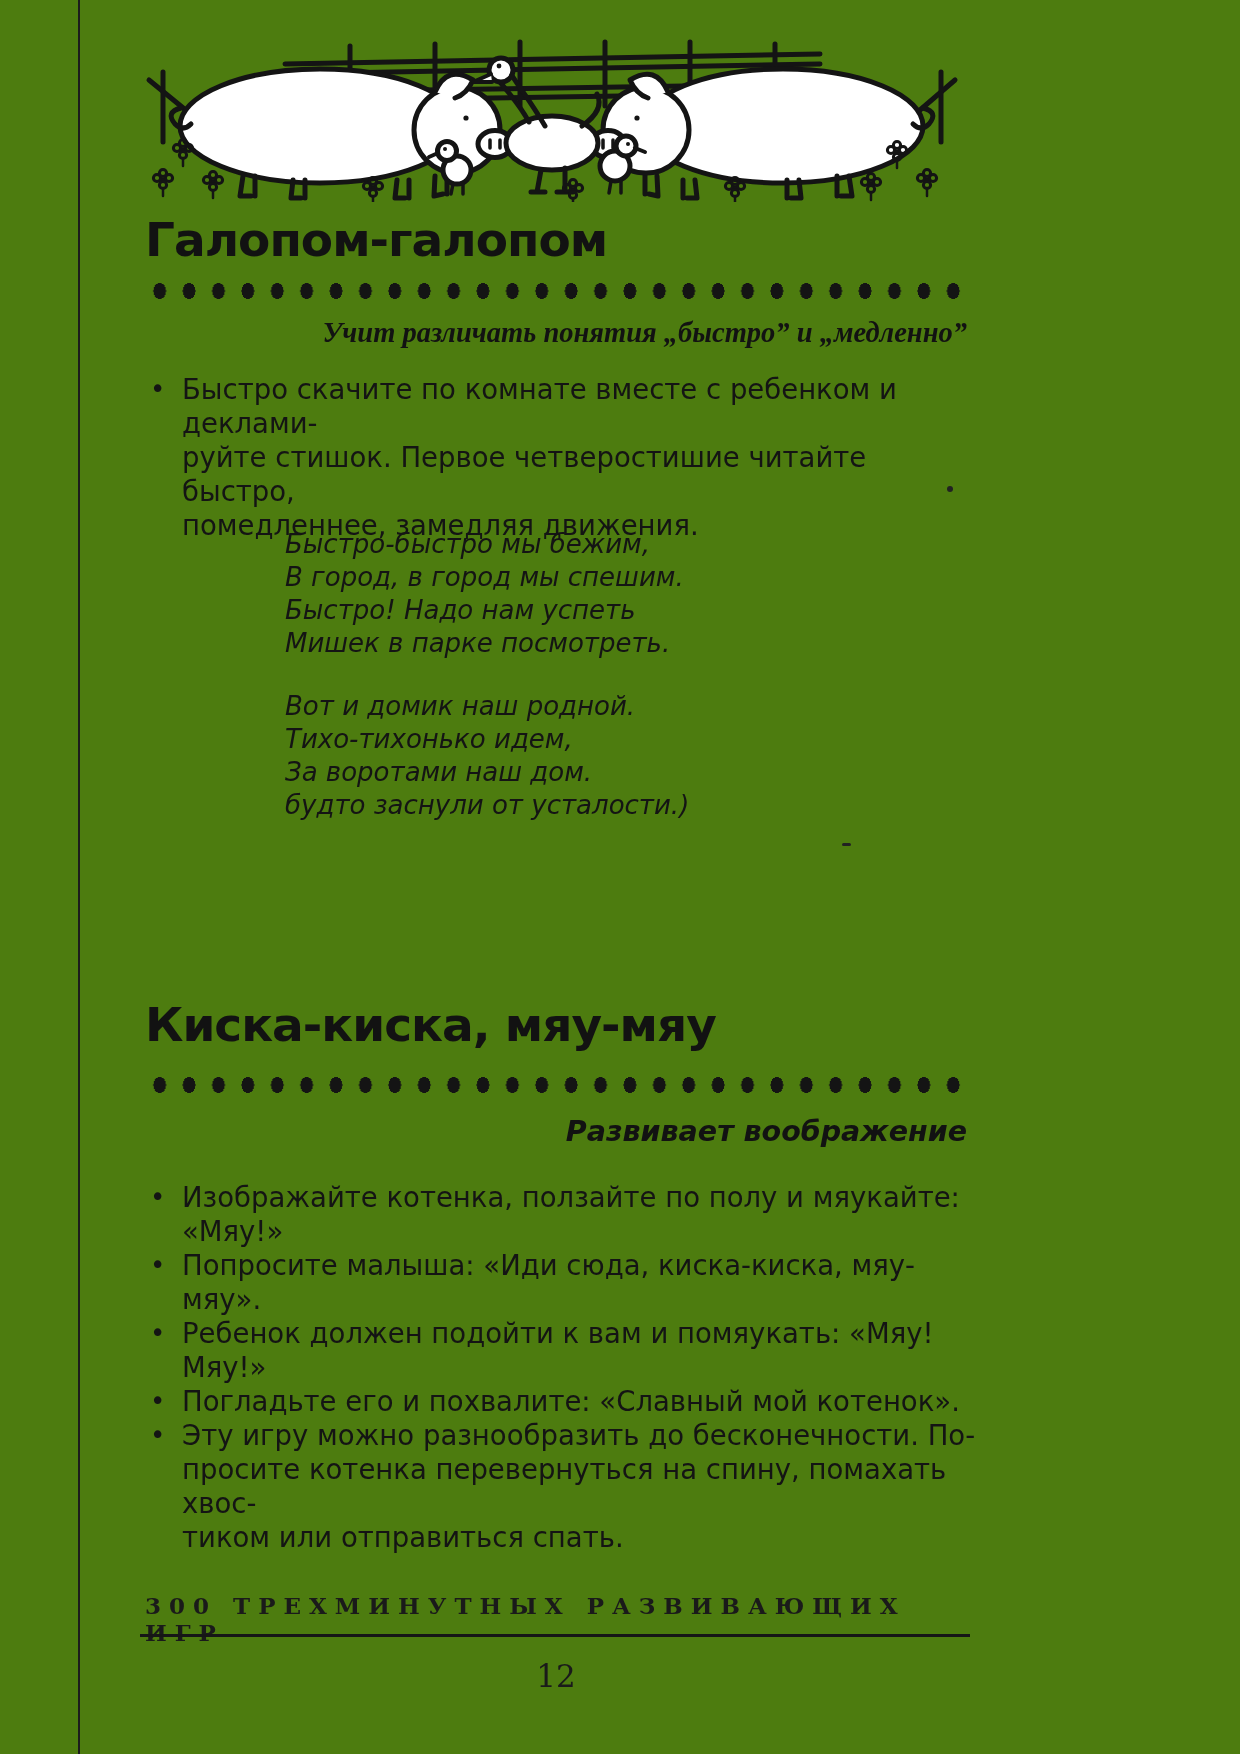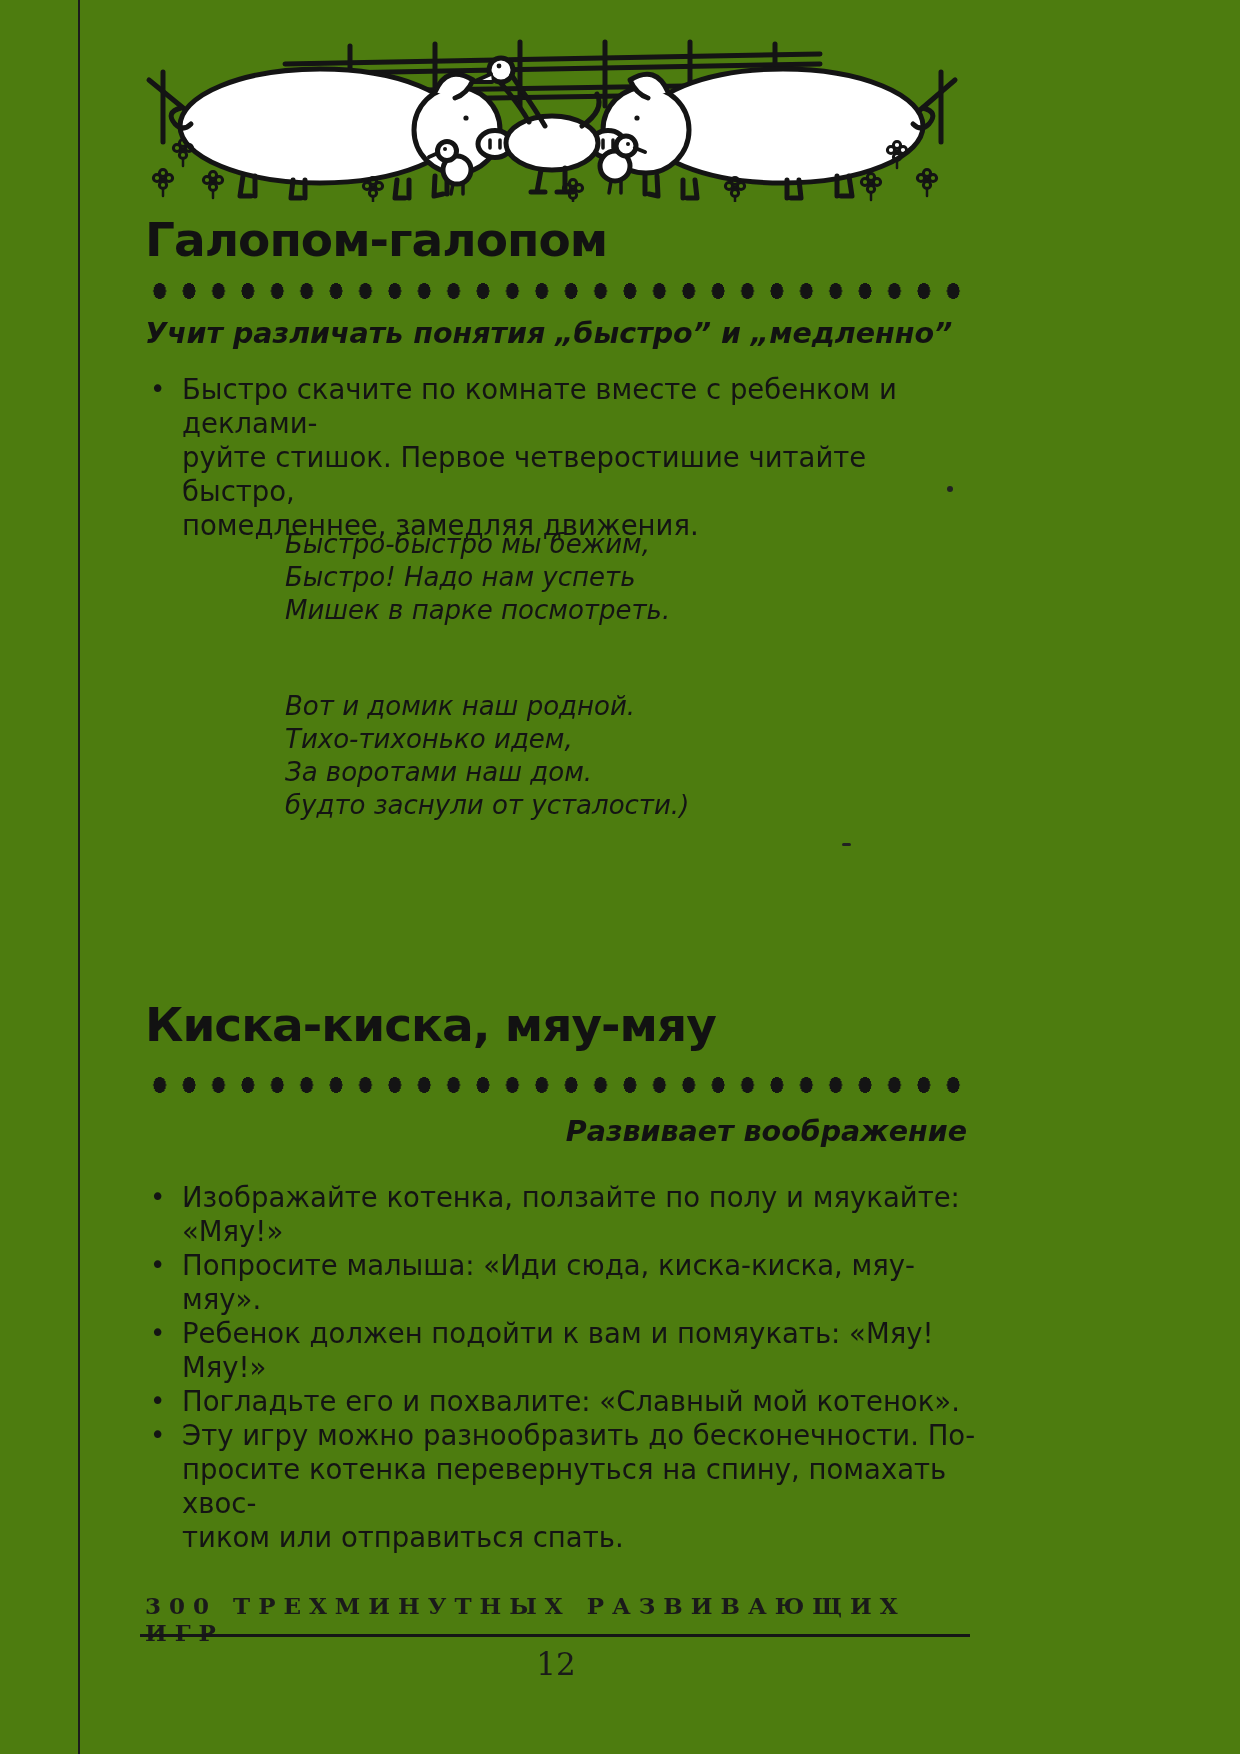--- a/index.html
+++ b/index.html
@@ -29,21 +29,21 @@
     position:absolute;left:145px;width:822px;height:18px;
     background-image:radial-gradient(ellipse 6.5px 8px at 50% 50%, #141414 97%, transparent 100%);
     background-size:29.4px 18px;
     background-repeat:repeat-x;
   }
   .subtitle{
     position:absolute;left:145px;width:822px;
     font-style:italic;font-size:28.5px;font-weight:bold;
     color:#121212;
   }
-  .subtitle.centered{text-align:left;}
+  .subtitle.centered{text-align:right;font-family:Liberation Serif, serif;}
   .subtitle.right{text-align:right;}
   .bullets{
     position:absolute;left:150px;width:830px;
     font-size:27.5px;line-height:34px;color:#141414;
   }
   .bullet{display:flex;align-items:flex-start;}
   .bullet .marker{
     width:32px;flex:0 0 32px;font-size:26px;line-height:34px;
   }
   .bullet .lines{flex:1;}
@@ -59,21 +59,21 @@
     font-weight:bold;font-size:23px;letter-spacing:8px;
     color:#1a1a1a;
   }
   .footer-rule{
     position:absolute;left:140px;width:830px;height:3px;
     background:#161616;
   }
   .page-number{
     position:absolute;left:145px;width:822px;text-align:center;
     font-family:"DejaVu Serif","Liberation Serif",serif;
-    font-size:31px;color:#1a1a1a;
+    font-size:31px;color:#1a1a1a;margin-top:12px;
   }
   .speck{position:absolute;background:#222;border-radius:50%;}
 </style>
 </head>
 <body>
 
 <div class="page">
 
   <div class="edge-line"></div>
 
@@ -188,20 +188,21 @@
       <span class="lines">
         <div>Быстро скачите по комнате вместе с ребенком и деклами-</div>
         <div>руйте стишок. Первое четверостишие читайте быстро,</div>
         <div>помедленнее, замедляя движения.</div>
       </span>
     </div>
   </div>
 
   <div class="poem" style="top:528px">
     <div>Быстро-быстро мы бежим,</div>
+    <div>В город, в город мы спешим.</div>
     <div>Быстро! Надо нам успеть</div>
     <div>Мишек в парке посмотреть.</div>
   </div>
 
   <div class="poem" style="top:690px">
     <div>Вот и домик наш родной.</div>
     <div>Тихо-тихонько идем,</div>
     <div>За воротами наш дом.</div>
     <div>будто заснули от усталости.)</div>
   </div>

